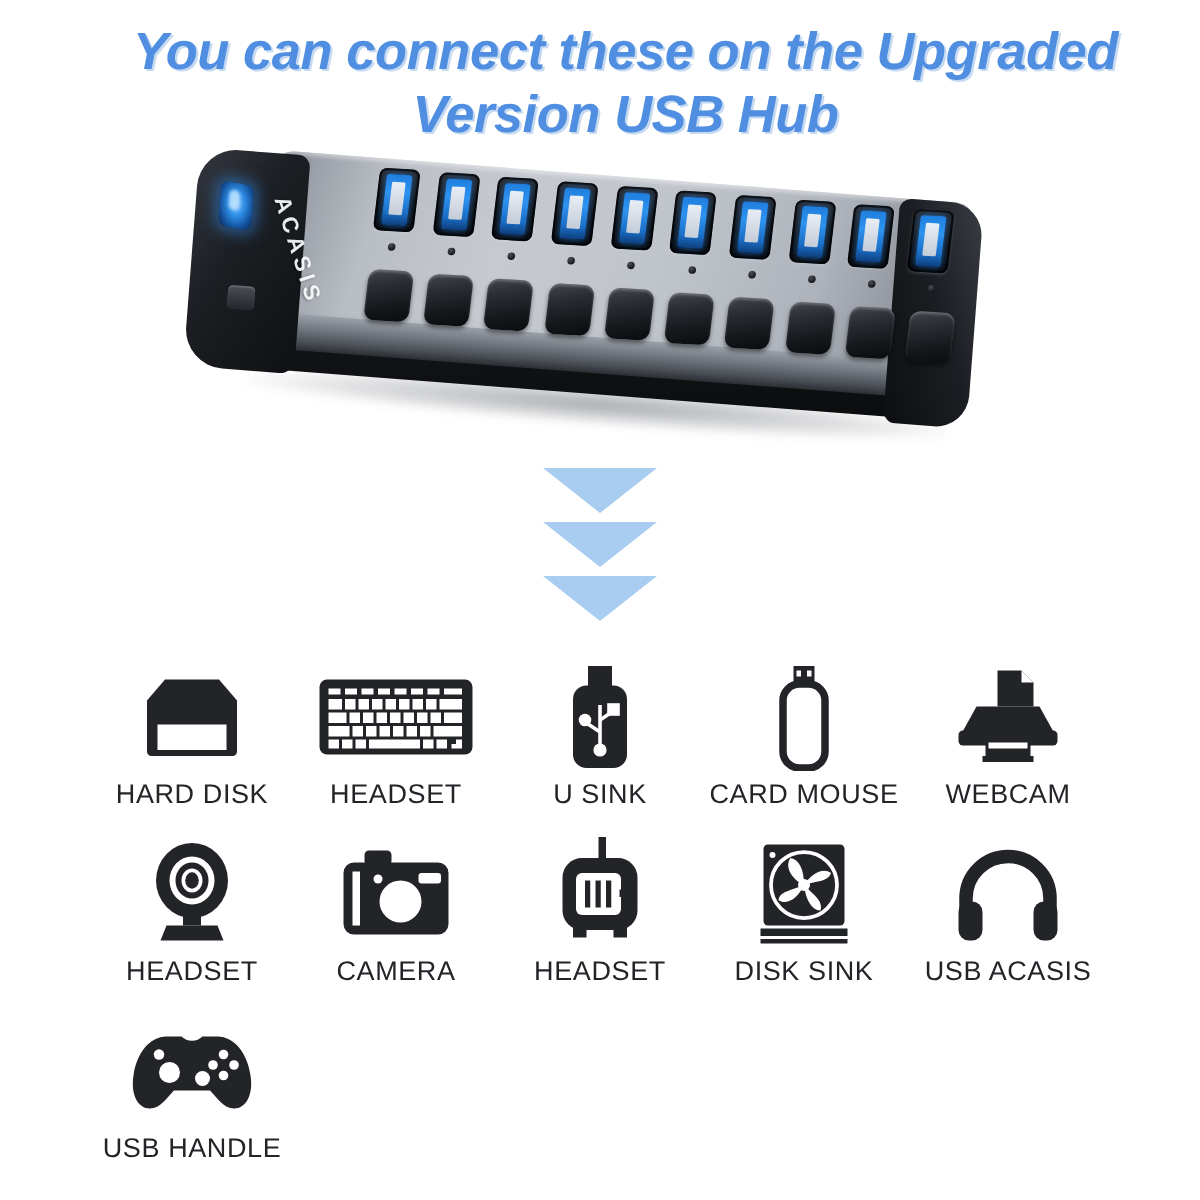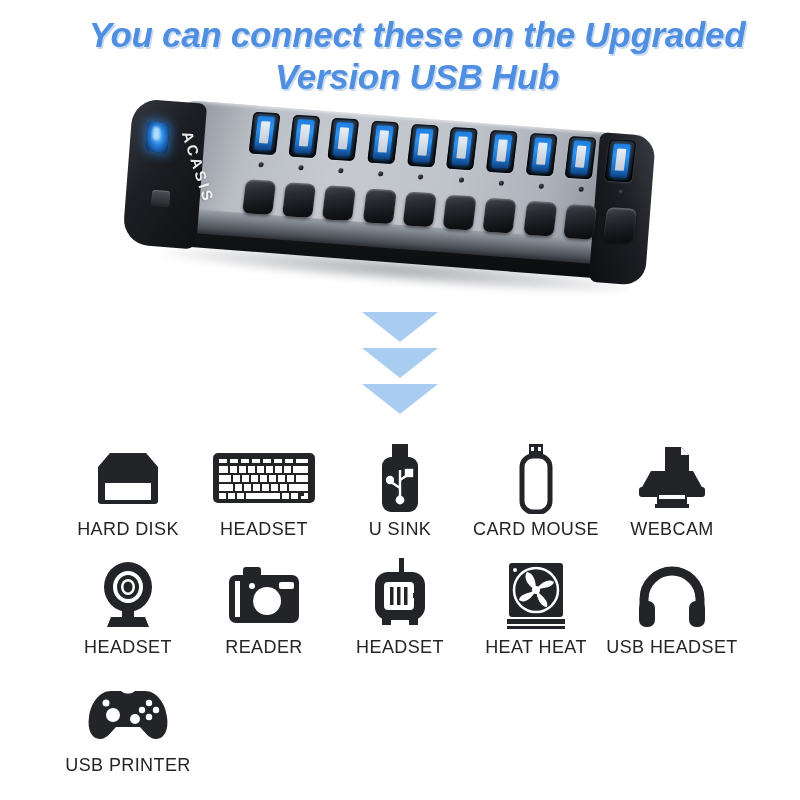--- a/index.html
+++ b/index.html
@@ -449,21 +449,21 @@
       <div class="icon-box">
         <svg width="78" height="62" viewBox="0 0 78 62">
           <rect x="18" y="2" width="18" height="10" rx="3" fill="#222428"></rect>
           <rect x="4" y="10" width="70" height="48" rx="7" fill="#222428"></rect>
           <rect x="10" y="16" width="5" height="36" fill="#ffffff"></rect>
           <circle cx="42" cy="36" r="14" fill="#ffffff"></circle>
           <circle cx="27" cy="21" r="3" fill="#ffffff"></circle>
           <rect x="54" y="17" width="15" height="7" rx="2" fill="#ffffff"></rect>
         </svg>
       </div>
-      <div class="icon-label">READER</div>
+      <div class="icon-label">CAMERA</div>
     </div>
 
     <div class="grid-cell">
       <div class="icon-box">
         <svg width="62" height="76" viewBox="0 0 62 76">
           <rect x="30" y="0" width="5" height="20" fill="#222428"></rect>
           <rect x="6" y="14" width="50" height="48" rx="13" fill="#222428"></rect>
           <rect x="15" y="24" width="30" height="28" rx="4" fill="#ffffff"></rect>
           <g fill="#222428">
             <rect x="21" y="29" width="3.5" height="18"></rect>
@@ -488,44 +488,44 @@
             <path d="M33 29 C33 19 30 12 24 11 C20 16 24 25 33 29 Z"></path>
             <path d="M33 29 C42 26 49 27 51 21 C46 17 38 21 33 29 Z"></path>
             <path d="M33 29 C40 36 46 40 44 46 C38 46 34 38 33 29 Z"></path>
             <path d="M33 29 C24 33 17 33 16 39 C21 43 29 38 33 29 Z"></path>
             <circle cx="33" cy="29" r="4"></circle>
           </g>
           <rect x="4" y="58" width="58" height="5" fill="#222428"></rect>
           <rect x="4" y="65" width="58" height="3" fill="#222428"></rect>
         </svg>
       </div>
-      <div class="icon-label">HEAT HEAT</div>
+      <div class="icon-label">DISK SINK</div>
     </div>
 
     <div class="grid-cell">
       <div class="icon-box">
         <svg width="72" height="66" viewBox="0 0 72 66">
           <path d="M8 48 V36 a28 28 0 0 1 56 0 v12" fill="none" stroke="#222428" stroke-width="9" stroke-linecap="round"></path>
           <rect x="3" y="38" width="16" height="26" rx="7" fill="#222428"></rect>
           <rect x="53" y="38" width="16" height="26" rx="7" fill="#222428"></rect>
         </svg>
       </div>
-      <div class="icon-label">USB HEADSET</div>
+      <div class="icon-label">USB ACASIS</div>
     </div>
 
     <div class="grid-cell">
       <div class="icon-box">
         <svg width="86" height="58" viewBox="0 0 86 58">
           <path d="M26 6 h10 a10 10 0 0 0 14 0 h10 c11 0 20 11 22 26 c2 13 -3 22 -11 22 c-7 0 -11 -7 -16 -12 h-24 c-5 5 -9 12 -16 12 c-8 0 -13 -9 -11 -22 c2 -15 11 -26 22 -26 z" fill="#222428"></path>
           <circle cx="28" cy="30" r="7" fill="#ffffff"></circle>
           <circle cx="50" cy="34" r="5" fill="#ffffff"></circle>
           <circle cx="21" cy="18" r="3.5" fill="#ffffff"></circle>
           <circle cx="64" cy="18" r="3.2" fill="#ffffff"></circle>
           <circle cx="71" cy="25" r="3.2" fill="#ffffff"></circle>
           <circle cx="64" cy="32" r="3.2" fill="#ffffff"></circle>
           <circle cx="57" cy="25" r="3.2" fill="#ffffff"></circle>
         </svg>
       </div>
-      <div class="icon-label">USB PRINTER</div>
+      <div class="icon-label">USB HANDLE</div>
     </div>
 
   </div>
 </div>
 
 </body></html>

